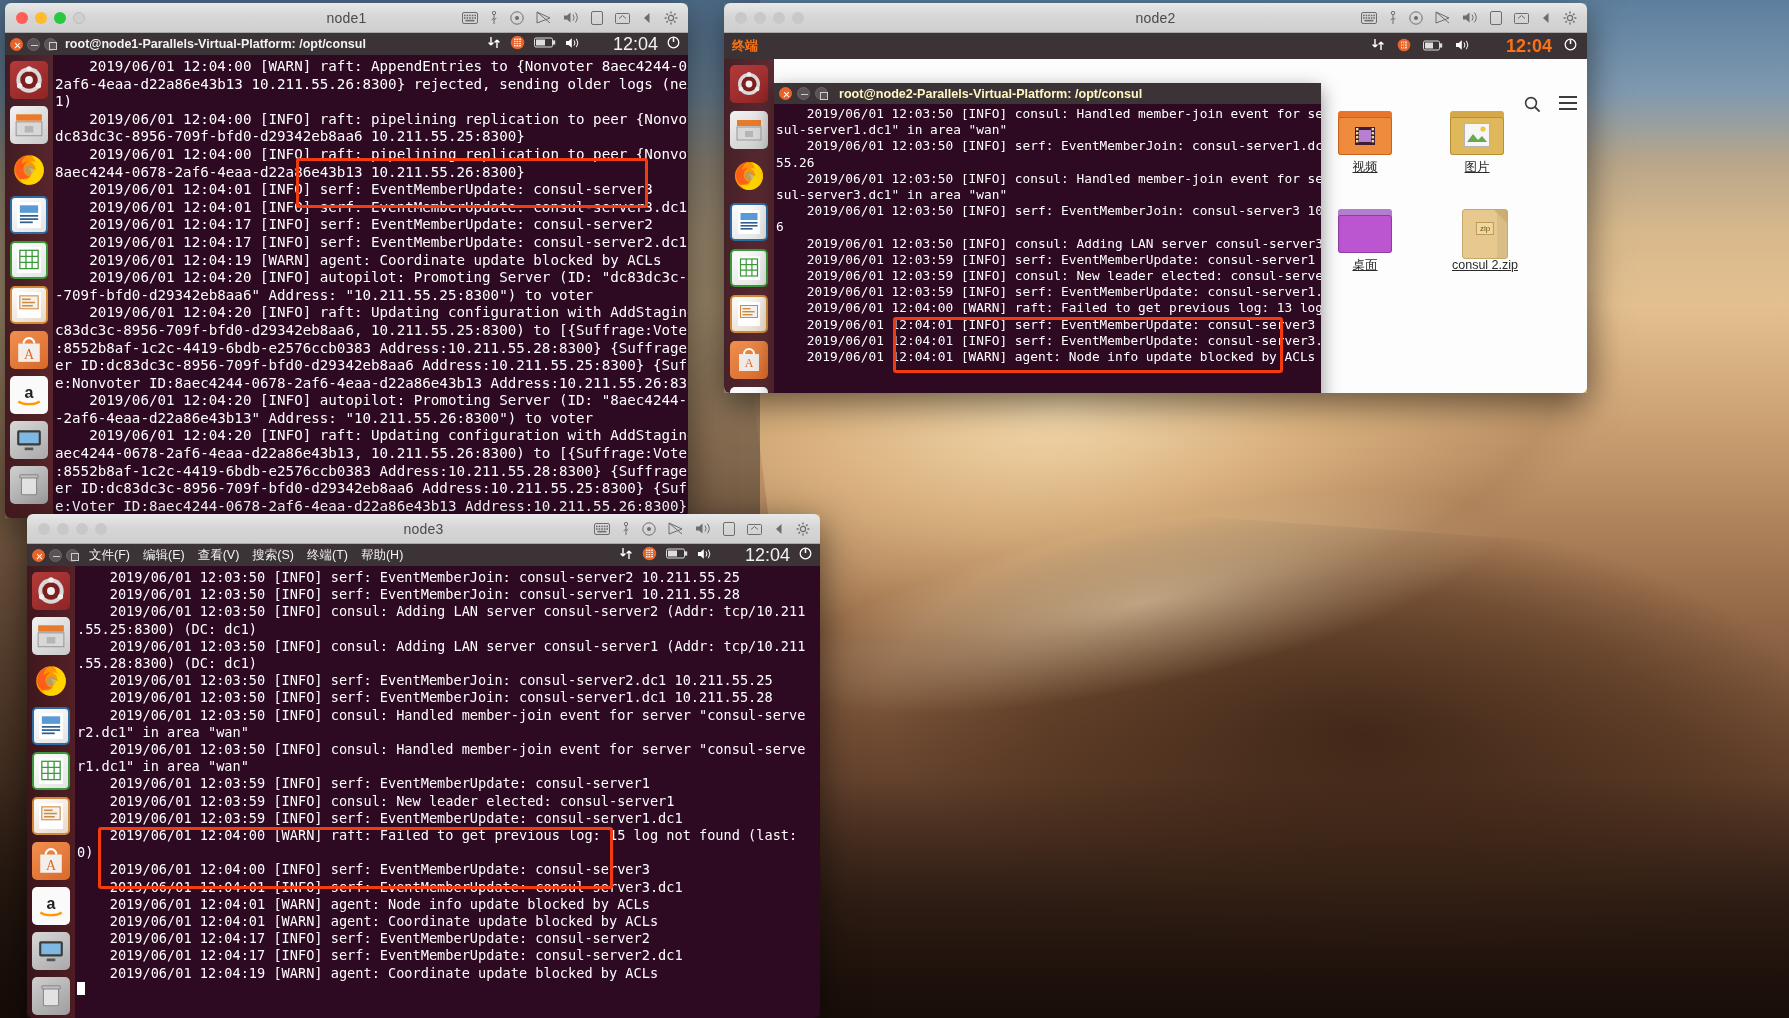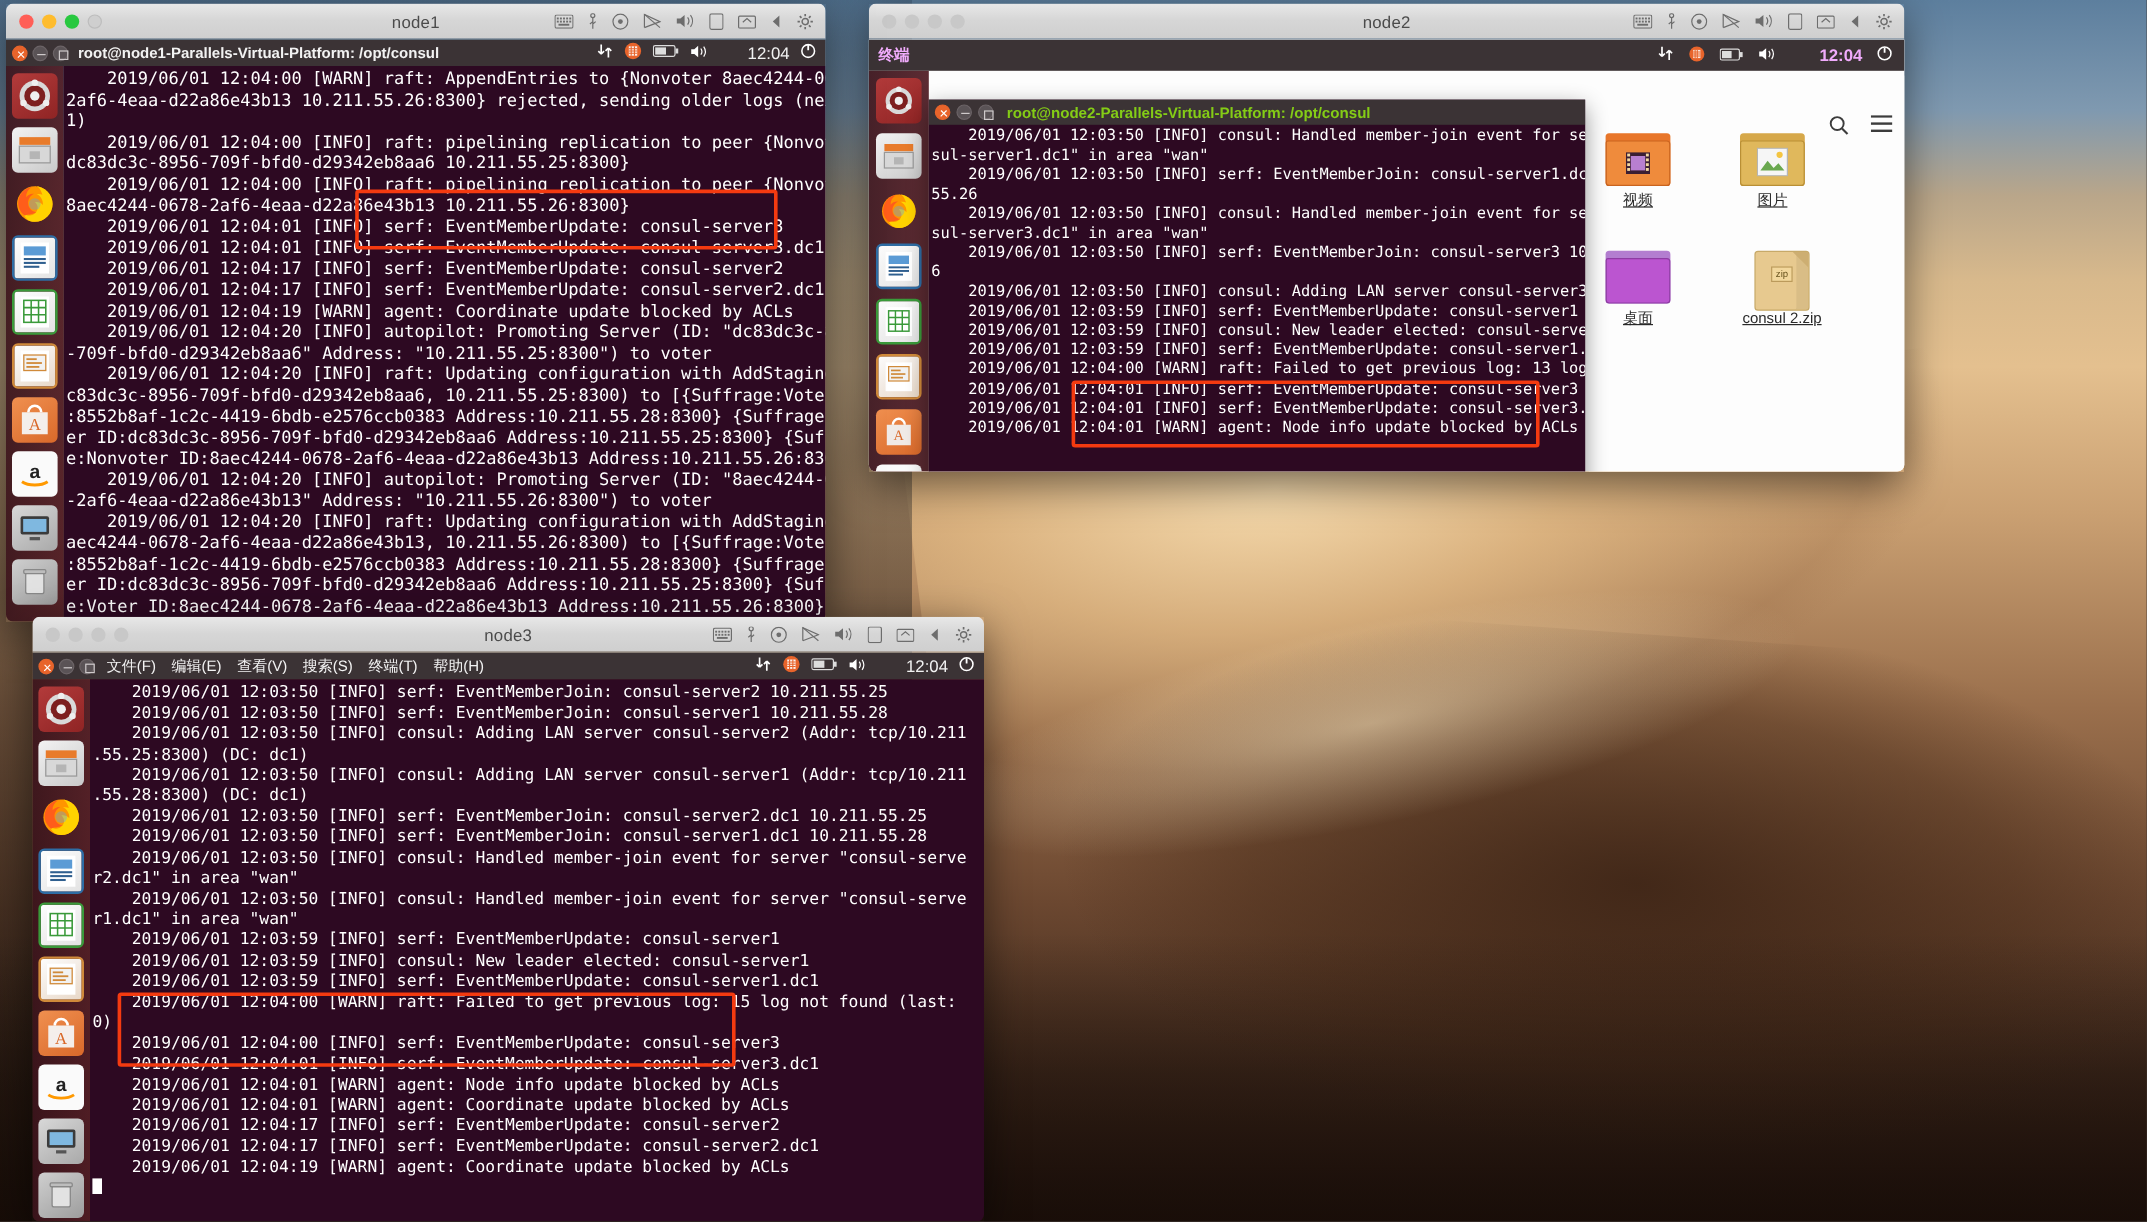--- a/index.html
+++ b/index.html
@@ -79,21 +79,21 @@
     content:""; position:absolute; left:3px; top:6px; width:7px; height:1.4px; background:#fff;
   }
   .uwc.close::before{ transform:rotate(45deg);} .uwc.close::after{ transform:rotate(-45deg);}
   .uwc.min::after{ content:""; position:absolute; margin-left:3px; margin-top:6px; width:7px;height:1.4px;background:#cfcacb;}
   .uwc.max::after{ content:""; position:absolute; margin-left:3.5px; margin-top:3.5px; width:6px;height:6px;border:1.4px solid #cfcacb;}
   .ubuntu-wintitle { margin-left:8px; font-weight:bold; font-size:12.5px; white-space:nowrap; }
   .ubuntu-menu { display:flex; gap:13px; margin-left:10px; font-size:12.5px; }
   .ubuntu-indicators{
     margin-left:auto; display:flex; align-items:center; gap:9px; padding-right:8px;
   }
-  .ind-clock{ font-size:14px;margin-left:24px; }
+  .ind-clock{ font-size:18px;margin-left:24px; }
 
   
   .unity-launcher {
     position:absolute; left:0; top:0; bottom:0; width:48px;
     background: linear-gradient(to right, rgba(60,20,28,.92), rgba(83,30,38,.92));
     display:flex; flex-direction:column; align-items:center; padding-top:6px; gap:7px;
     overflow:hidden;
   }
   .lic { width:38px; height:38px; border-radius:5px; position:relative; flex:0 0 auto;
          display:flex; align-items:center; justify-content:center; }
@@ -120,36 +120,36 @@
 
   
   #win-node3 { left:27px; top:514px; width:793px; height:504px; }
   #win-node3 .term { font-size:13.6px; line-height:17.2px; }
 
   
   #win-node2 { left:724px; top:3px; width:863px; height:390px; }
   #win-node2 .n2-body { position:absolute; left:0; top:30px; right:0; bottom:0;
       background:#fdfdfd; border-bottom-left-radius:6px; border-bottom-right-radius:6px; overflow:hidden; }
   .n2-ubuntubar {
-    height:26px; background:#3b3335; color:#f0abfc; display:flex; align-items:center;
+    height:26px; background:#3b3335; color:#f97316; display:flex; align-items:center;
     font-size:13px; padding-left:8px; font-weight:bold;
   }
   .n2-ubuntubar .right { margin-left:auto; display:flex; gap:12px; padding-right:10px; align-items:center; }
   .n2-launcher{
     position:absolute; left:0; top:26px; bottom:0; width:50px;
     background: linear-gradient(to right, rgba(60,20,28,.94), rgba(83,30,38,.94));
     display:flex; flex-direction:column; align-items:center; padding-top:6px; gap:8px; overflow:hidden;
   }
   .n2-inner-term {
     position:absolute; left:50px; top:50px; width:547px; height:333px;
     background:#2d0922; overflow:hidden;
     box-shadow:0 6px 18px rgba(0,0,0,.45);
   }
   .n2-inner-title{
-    height:21px; background:#3b3335; color:#84cc16; font-size:12.6px;
+    height:21px; background:#3b3335; color:#fef9c3; font-size:12.6px;
     display:flex; align-items:center; gap:5px; padding-left:5px; font-weight:bold;
     font-family:"Liberation Sans", sans-serif;
   }
   .n2-inner-body{
     font-family:"DejaVu Sans Mono","Liberation Mono",monospace;
     font-size:12.8px; line-height:16.2px; color:#fff; padding:2px 0 0 2px;
   }
   .n2-inner-body .ln{ white-space:pre; }
   .n2-desktop-icons{
     position:absolute; left:600px; top:30px; right:0; bottom:0; background:#fdfdfd;

